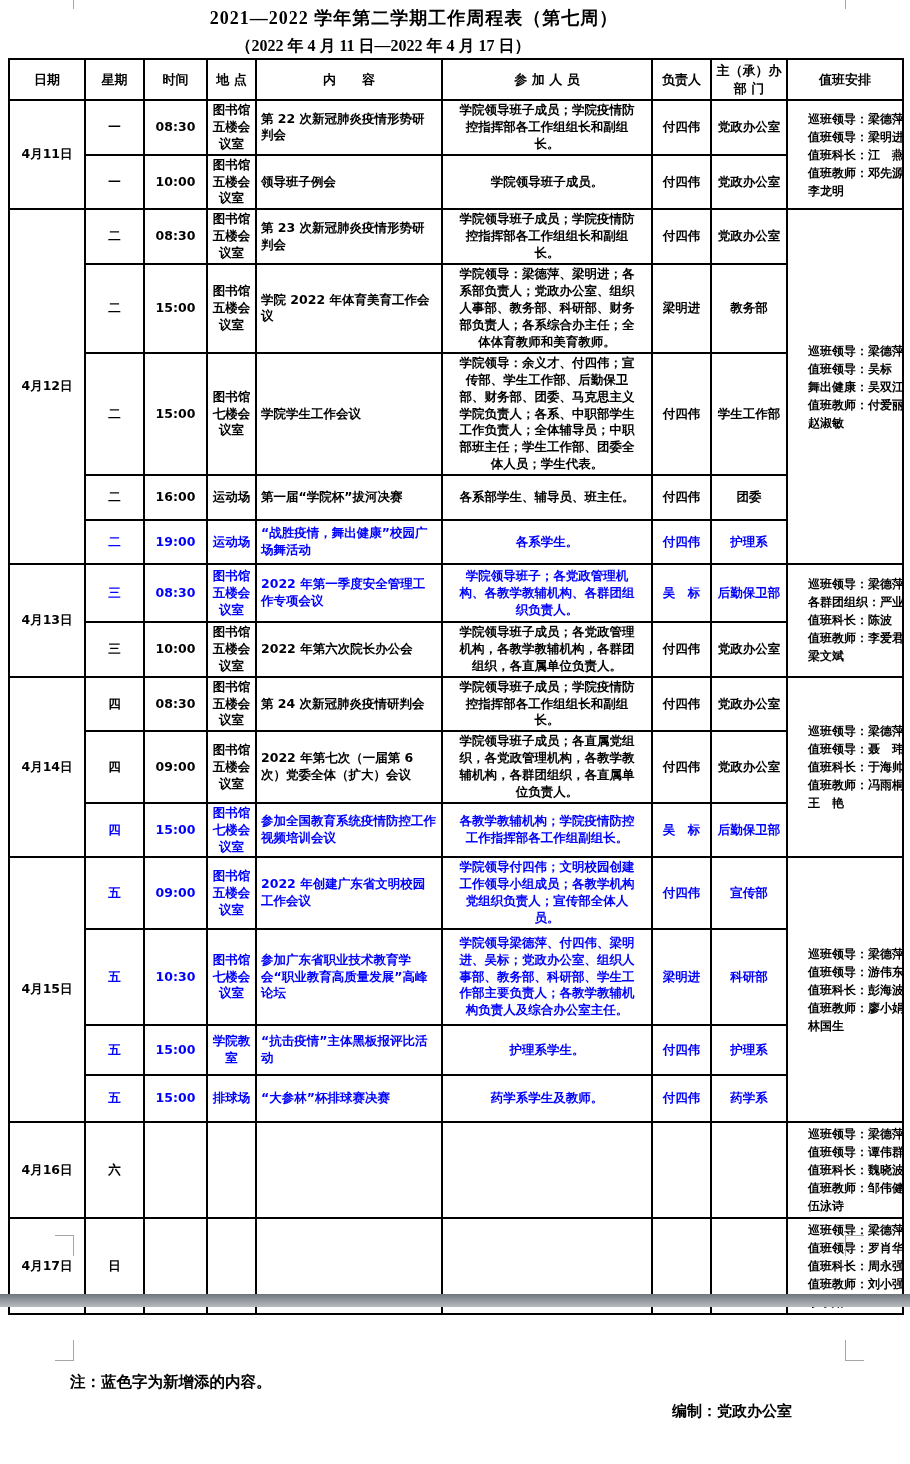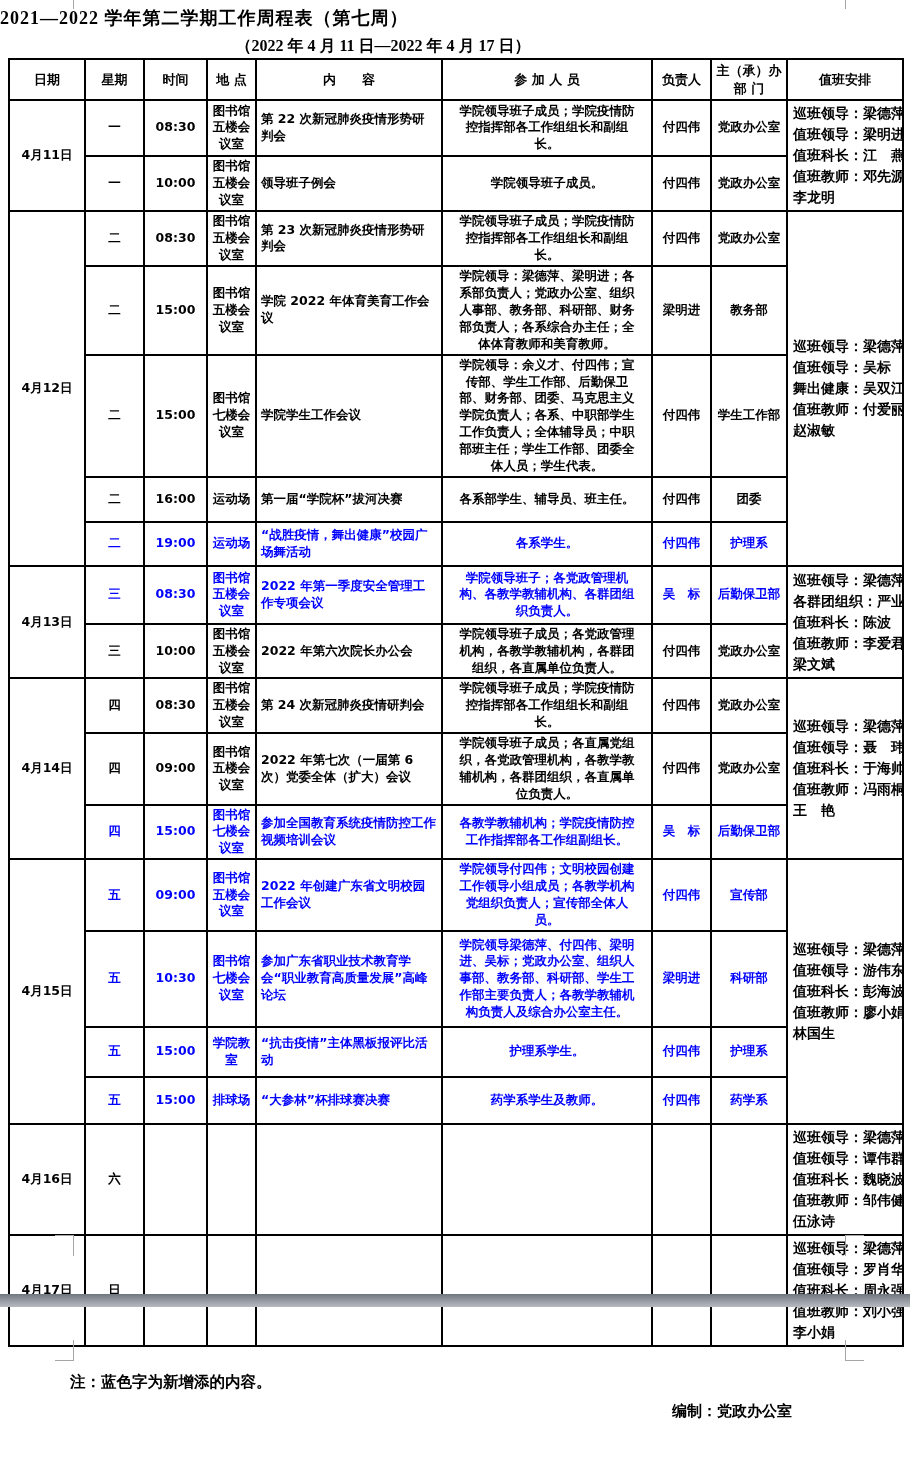--- a/index.html
+++ b/index.html
@@ -2,21 +2,21 @@
 <html><head>
 <meta charset="utf-8">
 <style>
   html,body{margin:0;padding:0;}
   body{
     width:910px;height:1464px;position:relative;background:#ffffff;
     font-family:"DejaVu Sans","Liberation Sans",sans-serif;color:#000;
     overflow:hidden;
   }
   .doc-title{
-    position:absolute;top:6px;left:0;width:828px;text-align:left;
+    position:absolute;top:6px;left:0;width:828px;text-align:center;
     font-family:"Liberation Serif","DejaVu Serif",serif;
     font-weight:bold;font-size:18px;letter-spacing:1px;
   }
   .doc-subtitle{
     position:absolute;top:36px;left:0;width:766px;text-align:center;
     font-family:"Liberation Serif","DejaVu Serif",serif;
     font-weight:bold;font-size:16px;
   }
   table.sched{
     position:absolute;left:8px;top:58px;width:894px;
@@ -25,21 +25,21 @@
   .sched th,.sched td{
     border:2px solid #000;
     font-weight:bold;font-size:12.5px;line-height:1.35;
     vertical-align:middle;text-align:center;
     padding:1px 2px;overflow:hidden;
   }
   .sched th{font-size:13px;white-space:pre-line;height:33px;padding:2px;}
   td.c-content{text-align:left;padding:1px 4px;}
   td.c-content.ctr{text-align:left;}
   td.c-part{text-align:center;padding:1px 13px;}
-  td.c-duty{text-align:left;padding:2px 5px;line-height:1.5;font-size:14px;}
+  td.c-duty{text-align:left;padding:2px 20px;line-height:1.5;font-size:12px;}
   td.c-duty.top{vertical-align:top;}
   td.c-duty .dline{display:block;white-space:nowrap;}
   td.c-duty .dline.cont{text-align:left;}
   td.new{color:#0000ff;}
   .pb-note{
     position:absolute;left:70px;top:1372px;
     font-size:15.5px;font-weight:bold;
   }
   .pb-credit{
     position:absolute;left:672px;top:1402px;

